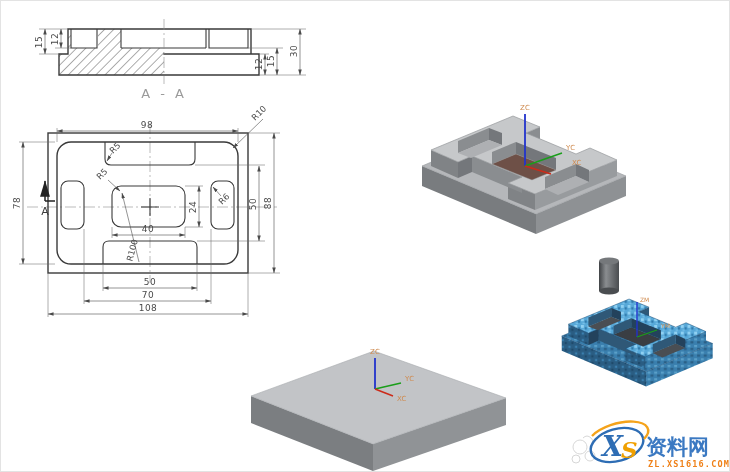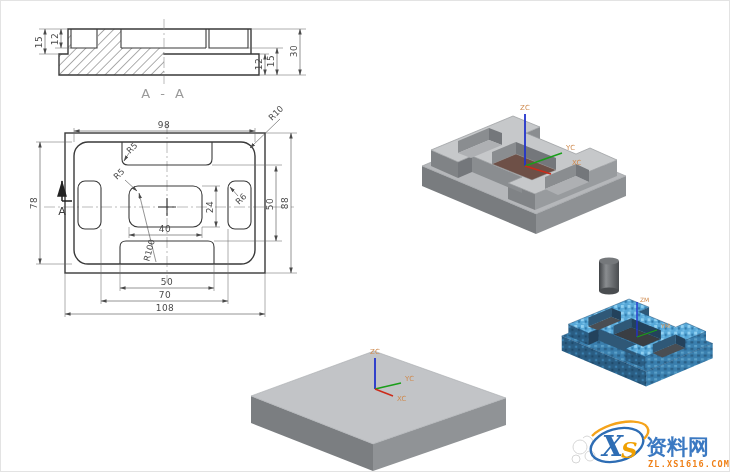--- a/index.html
+++ b/index.html
@@ -110,21 +110,21 @@
         <text class="dimtx" transform="rotate(-90 23 38)" x="23" y="38" text-anchor="middle">15</text>
         <text class="dimtx" transform="rotate(-90 39 35)" x="39" y="35" text-anchor="middle">12</text>
         <text class="dimtx" transform="rotate(-90 243 60)" x="243" y="60" text-anchor="middle">12</text>
         <text class="dimtx" transform="rotate(-90 255 57)" x="255" y="57" text-anchor="middle">15</text>
         <text class="dimtx" transform="rotate(-90 278 47)" x="278" y="47" text-anchor="middle">30</text>
       </g>
       <text class="seclbl" x="145" y="94" text-anchor="middle">A - A</text>
     </svg>
   </div>
 
-  <div class="abs" style="left:21px; top:100px;">
+  <div class="abs" style="left:4px; top:100px;">
     <svg width="300" height="235" viewBox="0 0 300 235">
       <g>
         <line class="ctrln" x1="145" y1="22" x2="145" y2="182"></line>
         <line class="ctrln" x1="22" y1="106" x2="272" y2="106"></line>
       </g>
       <g>
         <rect class="outline" x="43" y="32" width="200" height="140"></rect>
         <rect class="outline" x="52" y="41" width="181" height="122" rx="14"></rect>
         <path class="inline2" d="M100,41 L100,58 Q100,64 106,64 L184,64 Q190,64 190,58 L190,41"></path>
         <path class="inline2" d="M98,163 L98,146 Q98,140 104,140 L186,140 Q192,140 192,146 L192,163"></path>

